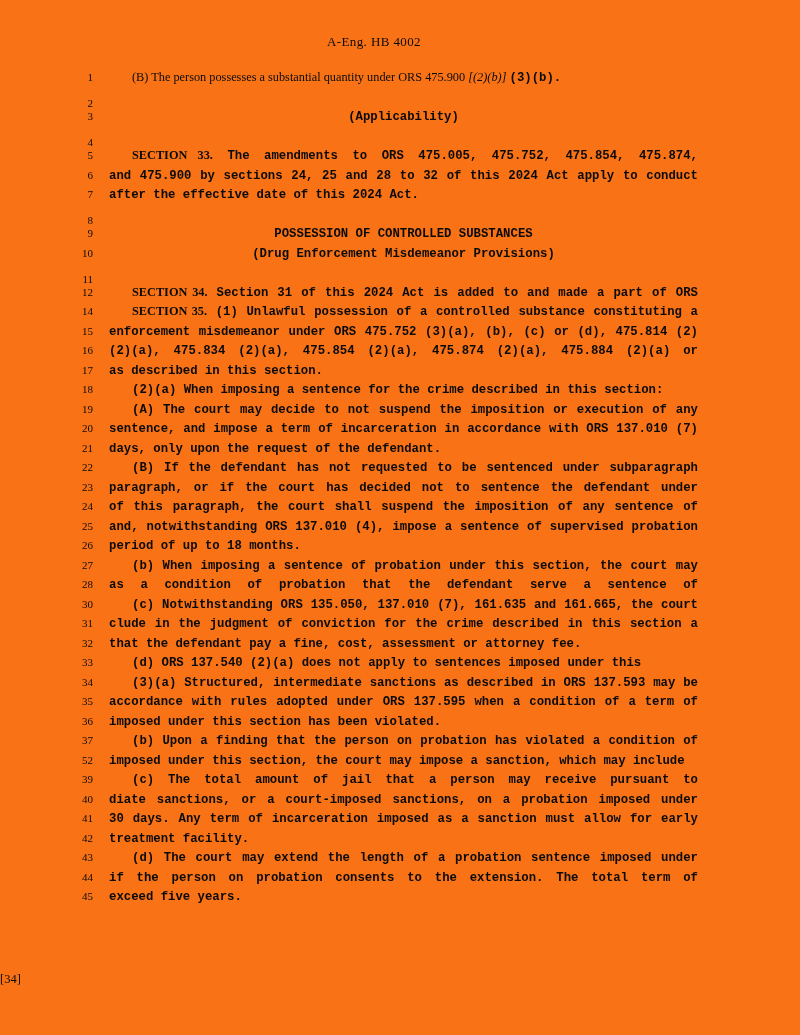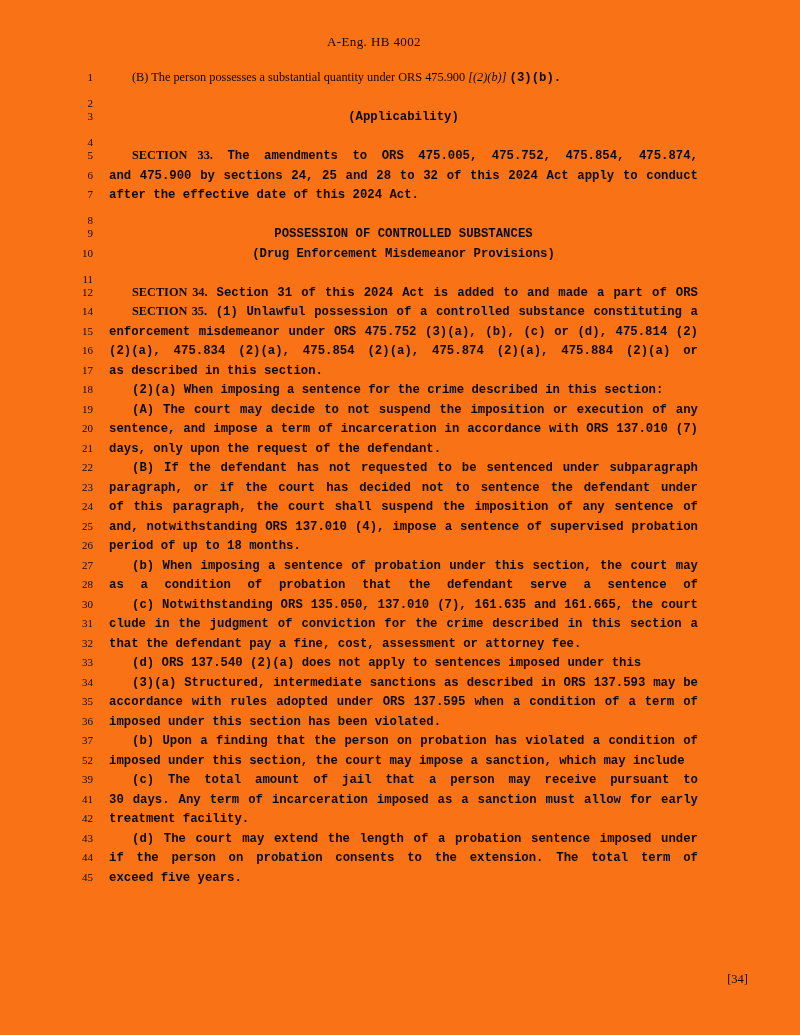--- a/index.html
+++ b/index.html
@@ -57,24 +57,23 @@
   .txt.indent { text-indent: 23px; }
   .seg-r  { font-weight: 400; }
   .seg-b  { font-weight: 700; font-family: Liberation Mono, monospace; }
   .seg-i  { font-style: italic; font-weight: 400; margin-top: 16px; }
   .seg-bu { font-weight: 700; text-underline-offset: 3px; text-decoration-thickness: 1.2px; }
   .doc-footer {
     position: absolute;
     top: 972px;
     left: 0;
     width: 748px;
-    text-align: right;
+    text-align: left;
     font-size: 12.5px;
     font-weight: 400;
-    padding-left: 40px;
   }
 </style>
 </head>
 <body>
 
 <div class="page">
   <div class="doc-header">A-Eng. HB 4002</div>
 
   <div class="lines" id="lines-container">
       <div class="row">
@@ -219,20 +218,24 @@
       </div>
       <div class="row">
         <span class="num">52</span>
         <div class="txt align-left"><span class="seg-b">imposed under this section, the court may impose a sanction, which may include days in jail.</span></div>
       </div>
       <div class="row">
         <span class="num">39</span>
         <div class="txt align-justify indent"><span class="seg-b">(c) The total amount of jail that a person may receive pursuant to structured, interme-</span></div>
       </div>
       <div class="row">
+        <span class="num">40</span>
+        <div class="txt align-justify"><span class="seg-b">diate sanctions, or a court-imposed sanctions, on a probation imposed under this section is</span></div>
+      </div>
+      <div class="row">
         <span class="num">41</span>
         <div class="txt align-justify"><span class="seg-b">30 days. Any term of incarceration imposed as a sanction must allow for early release to a</span></div>
       </div>
       <div class="row">
         <span class="num">42</span>
         <div class="txt align-left"><span class="seg-b">treatment facility.</span></div>
       </div>
       <div class="row">
         <span class="num">43</span>
         <div class="txt align-justify indent"><span class="seg-b">(d) The court may extend the length of a probation sentence imposed under this section</span></div>

